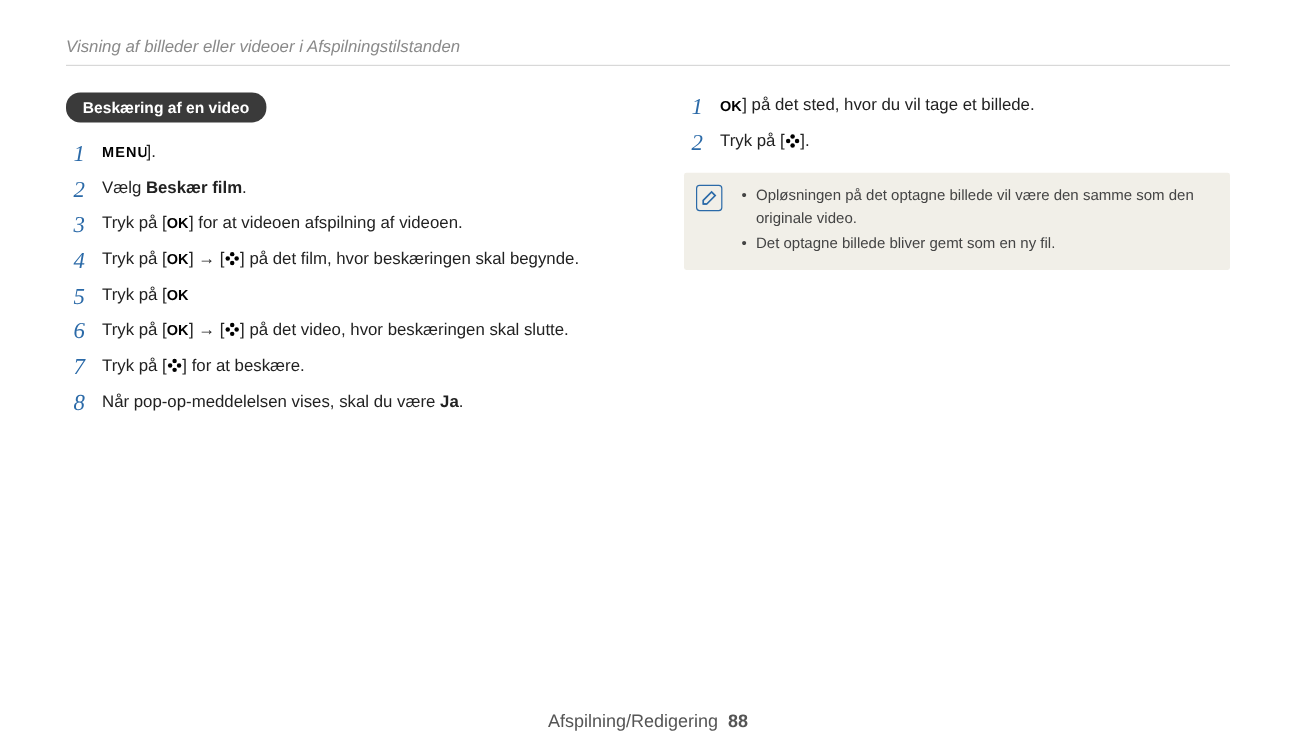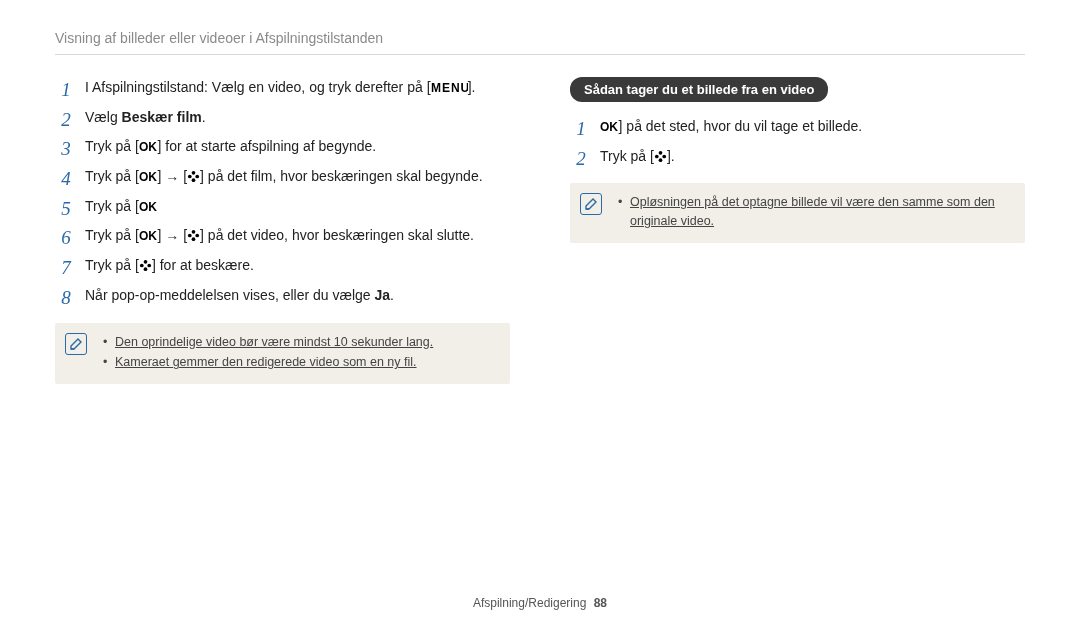--- a/index.html
+++ b/index.html
@@ -10,20 +10,21 @@
     background: #fff;
     position: relative;
     color: #222;
   }
   .page {
     padding: 30px 55px 0 55px;
   }
   .page-header {
     color: #8a8a8a;
     font-size: 14px;
+    font-style: italic;
     padding-bottom: 8px;
     border-bottom: 1px solid #d8d8d8;
     margin-bottom: 22px;
   }
   .columns {
     display: flex;
     gap: 60px;
   }
   .col {
     flex: 1;
@@ -79,21 +80,21 @@
     top: 10px;
     width: 22px;
     height: 22px;
     border: 1.5px solid #2b6aa8;
     border-radius: 3px;
     display: flex;
     align-items: center;
     justify-content: center;
   }
   .note-icon svg { width: 14px; height: 14px; }
-  .note-box ul { list-style: none; text-decoration: underline; }
+  .note-box ul { list-style: none; }
   .note-box ul li {
     position: relative;
     padding-left: 12px;
     margin-bottom: 2px;
   }
   .note-box ul li::before {
     content: "•";
     position: absolute;
     left: 0;
     top: 0;
@@ -105,48 +106,49 @@
     vertical-align: -2px;
     line-height: 0;
   }
   .glyph svg { height: 13px; }
   .footer {
     position: absolute;
     bottom: 20px;
     left: 0;
     right: 0;
     text-align: center;
-    font-size: 12px;
+    font-size: 15px;
     color: #555;
   }
   .footer .pg { font-weight: bold; margin-left: 4px; }
 </style>
 </head>
 <body>
 
 <div class="page">
   <div class="page-header">Visning af billeder eller videoer i Afspilningstilstanden</div>
 
   <div class="columns">
 
     <div class="col">
+      <div class="pill">Beskæring af en video</div>
 
       <ol class="steps">
         <li>
-          <span class="inline-txt">I Afspilningstilstand: Vælg en video, og tryk derefter på [</span><span class="glyph"><svg viewBox="0 0 40 14">
+          <span class="glyph"><svg viewBox="0 0 40 14">
                 <text x="0" y="12" font-family="Arial" font-size="13" font-weight="bold" letter-spacing="1">MENU</text>
               </svg></span><span class="inline-txt">].</span>
         </li>
         <li>
           <span class="inline-txt">Vælg </span><span class="inline-txt bold">Beskær film</span><span class="inline-txt">.</span>
         </li>
         <li>
           <span class="inline-txt">Tryk på [</span><span class="glyph"><svg viewBox="0 0 20 14">
                 <text x="0" y="12" font-family="Arial" font-size="13" font-weight="bold">OK</text>
-              </svg></span><span class="inline-txt">] for at starte afspilning af begynde.</span>
+              </svg></span><span class="inline-txt">] for at videoen afspilning af videoen.</span>
         </li>
         <li>
           <span class="inline-txt">Tryk på [</span><span class="glyph"><svg viewBox="0 0 20 14">
                 <text x="0" y="12" font-family="Arial" font-size="13" font-weight="bold">OK</text>
               </svg></span><span class="inline-txt">] → [</span><span class="glyph"><svg viewBox="0 0 14 14">
                 <g fill="#000">
                   <circle cx="7" cy="3" r="2"></circle>
                   <circle cx="11" cy="7" r="2"></circle>
                   <circle cx="7" cy="11" r="2"></circle>
                   <circle cx="3" cy="7" r="2"></circle>
@@ -177,40 +179,27 @@
                 <g fill="#000">
                   <circle cx="7" cy="3" r="2"></circle>
                   <circle cx="11" cy="7" r="2"></circle>
                   <circle cx="7" cy="11" r="2"></circle>
                   <circle cx="3" cy="7" r="2"></circle>
                   <circle cx="7" cy="7" r="1.6" fill="#fff"></circle>
                 </g>
               </svg></span><span class="inline-txt">] for at beskære.</span>
         </li>
         <li>
-          <span class="inline-txt">Når pop-op-meddelelsen vises, eller du vælge </span><span class="inline-txt bold">Ja</span><span class="inline-txt">.</span>
+          <span class="inline-txt">Når pop-op-meddelelsen vises, skal du være </span><span class="inline-txt bold">Ja</span><span class="inline-txt">.</span>
         </li>
       </ol>
 
-      <div class="note-box">
-        <div class="note-icon">
-          <svg viewBox="0 0 14 14">
-              <path d="M2 12 L2 9 L9 2 L12 5 L5 12 Z" fill="none" stroke="#2b6aa8" stroke-width="1.4"></path>
-              <line x1="2" y1="12" x2="5" y2="12" stroke="#2b6aa8" stroke-width="1.4"></line>
-            </svg>
-        </div>
-        <ul>
-          <li>Den oprindelige video bør være mindst 10 sekunder lang.</li>
-          <li>Kameraet gemmer den redigerede video som en ny fil.</li>
-        </ul>
-      </div>
     </div>
 
     <div class="col">
-      <div class="pill">Sådan tager du et billede fra en video</div>
 
       <ol class="steps">
         <li>
           <span class="glyph"><svg viewBox="0 0 20 14">
                 <text x="0" y="12" font-family="Arial" font-size="13" font-weight="bold">OK</text>
               </svg></span><span class="inline-txt">] på det sted, hvor du vil tage et billede.</span>
         </li>
         <li>
           <span class="inline-txt">Tryk på [</span><span class="glyph"><svg viewBox="0 0 14 14">
                 <g fill="#000">
@@ -226,20 +215,21 @@
 
       <div class="note-box">
         <div class="note-icon">
           <svg viewBox="0 0 14 14">
               <path d="M2 12 L2 9 L9 2 L12 5 L5 12 Z" fill="none" stroke="#2b6aa8" stroke-width="1.4"></path>
               <line x1="2" y1="12" x2="5" y2="12" stroke="#2b6aa8" stroke-width="1.4"></line>
             </svg>
         </div>
         <ul>
           <li>Opløsningen på det optagne billede vil være den samme som den originale video.</li>
+          <li>Det optagne billede bliver gemt som en ny fil.</li>
         </ul>
       </div>
     </div>
   </div>
 </div>
 
 <div class="footer">
   <span>Afspilning/Redigering</span>
   <span class="pg">88</span>
 </div>

